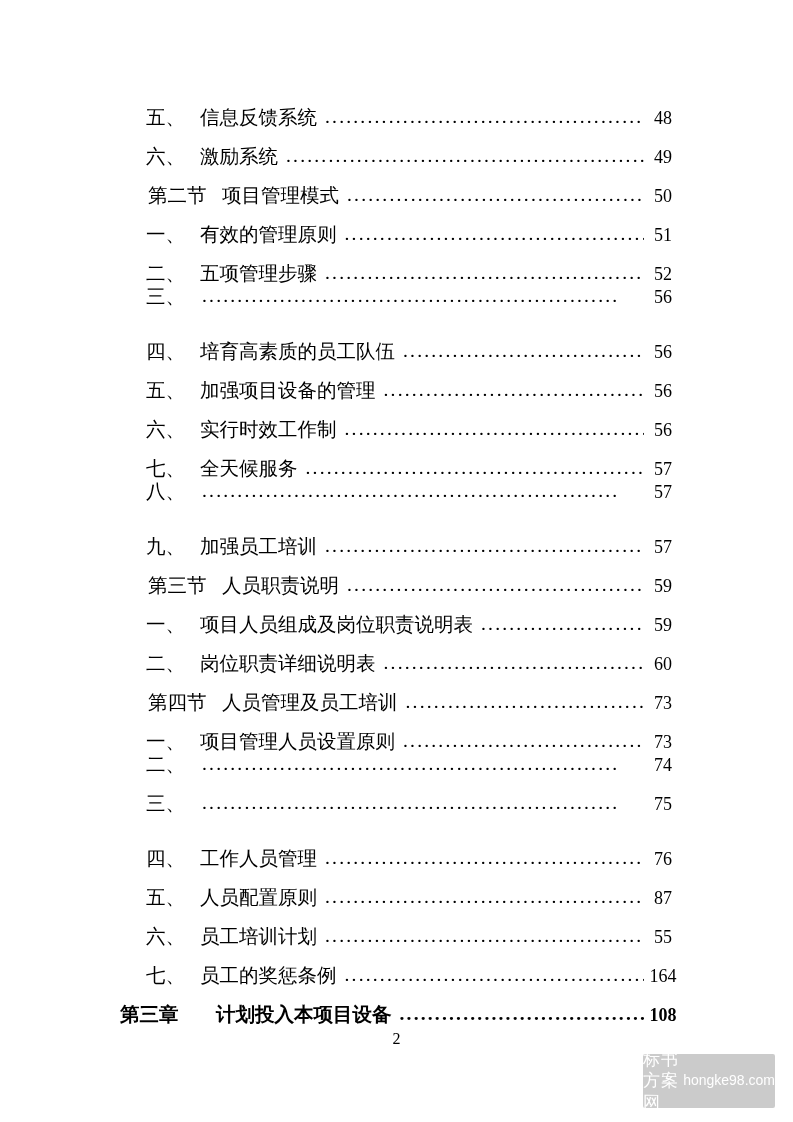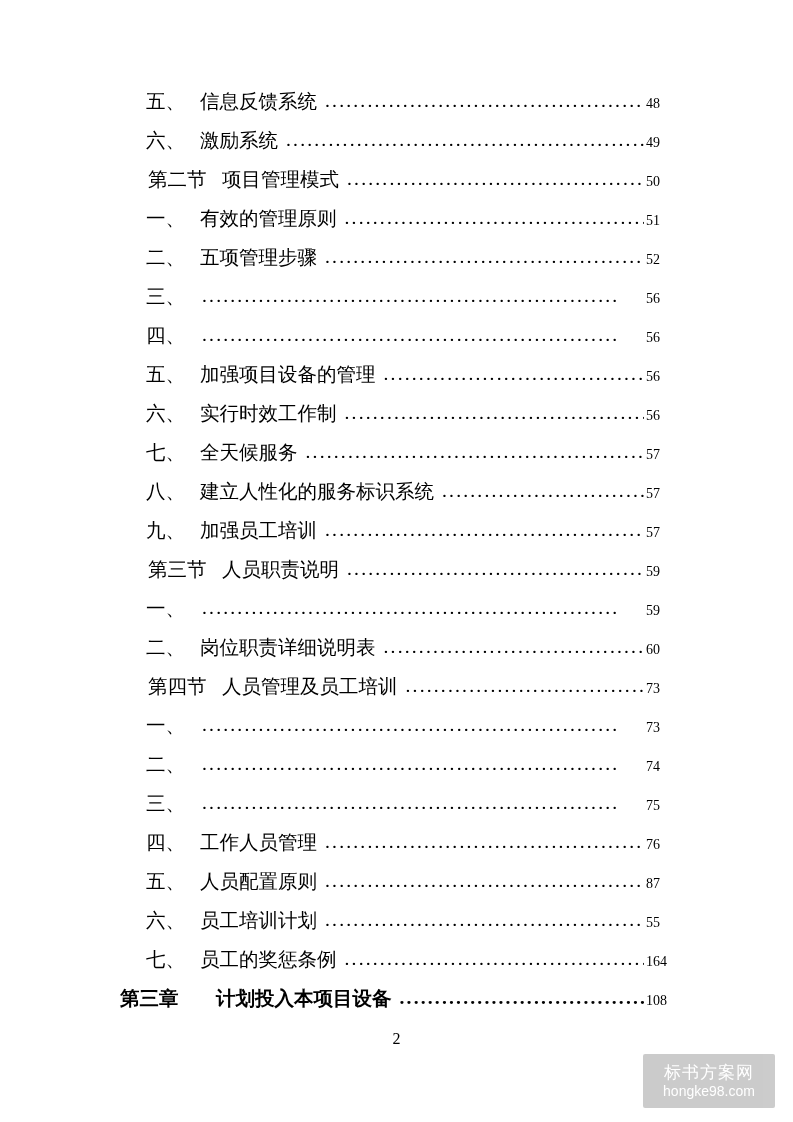--- a/index.html
+++ b/index.html
@@ -44,59 +44,60 @@
     display: inline-block;
     letter-spacing: 0px;
   }
   .num-sec { min-width: 74px; margin-left: 28px; }
   .num-item { min-width: 54px; }
   .num-chap { min-width: 96px; }
 
   .title {
     white-space: nowrap;
     padding-right: 6px;
+    margin-top: 16px;
   }
   .leader {
     flex: 1 1 auto;
     overflow: hidden;
     white-space: nowrap;
     color: #000;
     font-size: 19.5px;
     letter-spacing: 2.2px;
     margin: 0 2px;
     position: relative;
     top: -1px;
   }
   .page-no {
     min-width: 34px;
-    text-align: left;
+    text-align: center;
     font-family: "Liberation Serif", "DejaVu Serif", serif;
-    font-size: 14px;
-  }
-  .bold .page-no { font-weight: normal; }
+    font-size: 18px;
+  }
+  .bold .page-no { font-weight: bold; }
 
   .folio {
     position: absolute;
     left: 0;
     right: 0;
     top: 1030px;
     text-align: center;
     font-size: 16px;
     font-family: "Liberation Serif", "DejaVu Serif", serif;
   }
 
   .watermark {
     position: absolute;
     right: 18px;
     bottom: 14px;
     width: 132px;
     height: 54px;
     background: #c9c9c9;
     display: flex;
-    flex-direction: column;
+    flex-direction: row;
     align-items: center;
     justify-content: center;
     color: #ffffff;
     border-radius: 2px;
     opacity: 0.95;
   }
   .watermark .wm-cn {
     font-size: 17px;
     letter-spacing: 1px;
     font-family: "Liberation Sans", sans-serif;
@@ -145,20 +146,21 @@
         <span class="leader">...........................................................</span>
         <span class="page-no">52</span>
       </div>
       <div class="toc-row lvl-item">
         <span class="num num-item">三、</span>
         <span class="leader">...........................................................</span>
         <span class="page-no">56</span>
       </div>
       <div class="toc-row lvl-item">
         <span class="num num-item">四、</span>
+        <span class="title">培育高素质的员工队伍</span>
         <span class="leader">...........................................................</span>
         <span class="page-no">56</span>
       </div>
       <div class="toc-row lvl-item">
         <span class="num num-item">五、</span>
         <span class="title">加强项目设备的管理</span>
         <span class="leader">...........................................................</span>
         <span class="page-no">56</span>
       </div>
       <div class="toc-row lvl-item">
@@ -168,55 +170,56 @@
         <span class="page-no">56</span>
       </div>
       <div class="toc-row lvl-item">
         <span class="num num-item">七、</span>
         <span class="title">全天候服务</span>
         <span class="leader">...........................................................</span>
         <span class="page-no">57</span>
       </div>
       <div class="toc-row lvl-item">
         <span class="num num-item">八、</span>
-        <span class="title">建立人性化的服务标识系统</span>
         <span class="leader">...........................................................</span>
         <span class="page-no">57</span>
       </div>
       <div class="toc-row lvl-item">
         <span class="num num-item">九、</span>
         <span class="title">加强员工培训</span>
         <span class="leader">...........................................................</span>
         <span class="page-no">57</span>
       </div>
       <div class="toc-row lvl-sec">
         <span class="num num-sec">第三节</span>
         <span class="title">人员职责说明</span>
         <span class="leader">...........................................................</span>
         <span class="page-no">59</span>
       </div>
       <div class="toc-row lvl-item">
         <span class="num num-item">一、</span>
+        <span class="title">项目人员组成及岗位职责说明表</span>
         <span class="leader">...........................................................</span>
         <span class="page-no">59</span>
       </div>
       <div class="toc-row lvl-item">
         <span class="num num-item">二、</span>
         <span class="title">岗位职责详细说明表</span>
         <span class="leader">...........................................................</span>
         <span class="page-no">60</span>
       </div>
       <div class="toc-row lvl-sec">
         <span class="num num-sec">第四节</span>
         <span class="title">人员管理及员工培训</span>
         <span class="leader">...........................................................</span>
         <span class="page-no">73</span>
       </div>
       <div class="toc-row lvl-item">
         <span class="num num-item">一、</span>
+        <span class="title">项目管理人员设置原则</span>
         <span class="leader">...........................................................</span>
         <span class="page-no">73</span>
       </div>
       <div class="toc-row lvl-item">
         <span class="num num-item">二、</span>
         <span class="leader">...........................................................</span>
         <span class="page-no">74</span>
       </div>
       <div class="toc-row lvl-item">
         <span class="num num-item">三、</span>

